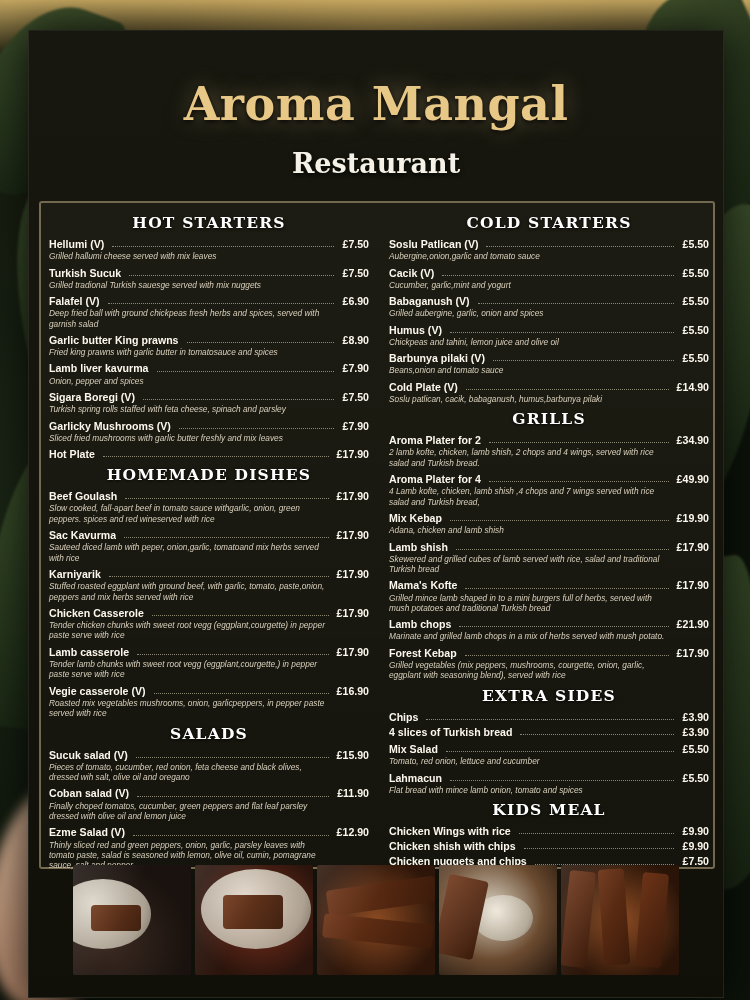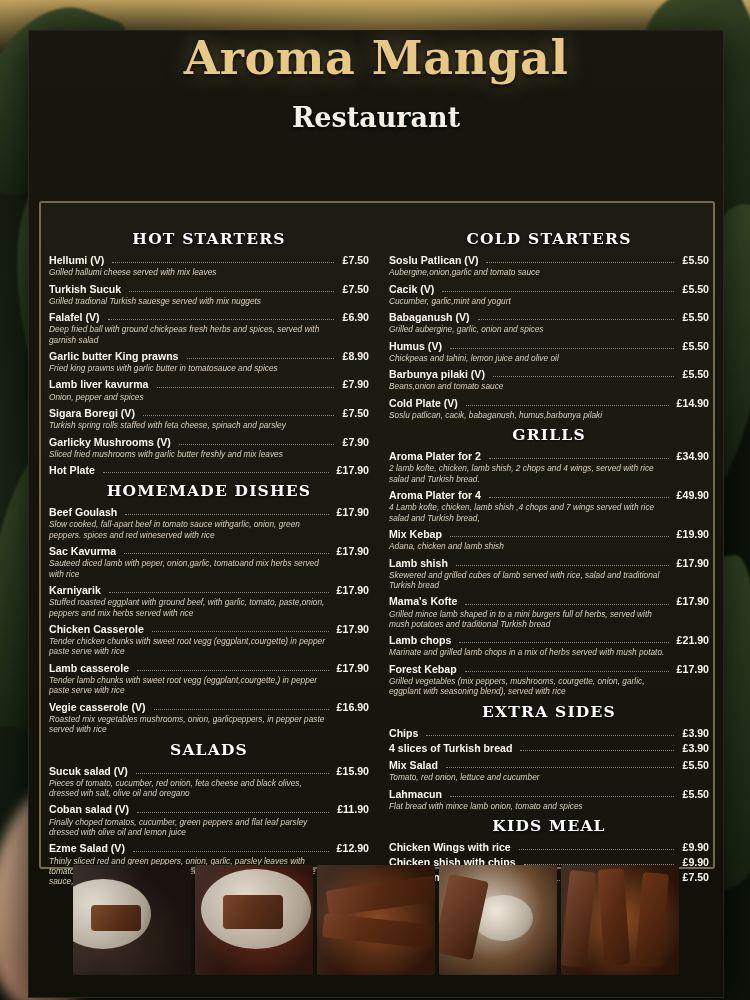--- a/index.html
+++ b/index.html
@@ -46,21 +46,21 @@
     position:absolute;left:10px;top:170px;right:8px;bottom:128px;
     border:2px solid rgba(228,205,160,.45);
     border-radius:3px;
     background:linear-gradient(180deg,rgba(36,34,24,.55),rgba(24,24,16,.6));
   }
   .header{
     position:absolute;left:0;right:0;top:0;height:172px;
     text-align:center;
   }
   .title{
-    margin:0;
+    margin:0;padding-top:46px;
     font-family:"DejaVu Serif", serif;
     font-size:46px;font-weight:700;letter-spacing:.5px;
     color:#e8c887;
     text-shadow:0 2px 5px rgba(0,0,0,.85), 0 0 22px rgba(232,200,135,.35);
     text-align:center;
   }
   .subtitle{
     margin:17px 0 0;
     font-family:"DejaVu Serif", serif;
     font-size:27px;font-weight:700;color:#f5f1e6;
@@ -77,21 +77,21 @@
   .col.right{padding-left:6px;}
 
   .sec-title{
     text-align:center;
     font-family:"DejaVu Serif", serif;
     font-size:15.5px;font-weight:700;letter-spacing:1.2px;
     color:#ffffff;
     margin:4px 0 6px;
     text-shadow:0 1px 3px rgba(0,0,0,.9);
   }
-  .sec-title.first{margin-top:16px;}
+  .sec-title.first{margin-top:0;}
 
   .item{margin-bottom:5px;}
   .item-line{
     display:flex;align-items:flex-end;gap:8px;
     font-size:10.6px;font-weight:700;color:#fdf8ee;
     line-height:1.15;
   }
   .item-name{white-space:nowrap;overflow:hidden;text-overflow:ellipsis;}
   .dots{
     flex:1;height:1px;margin-bottom:3px;

